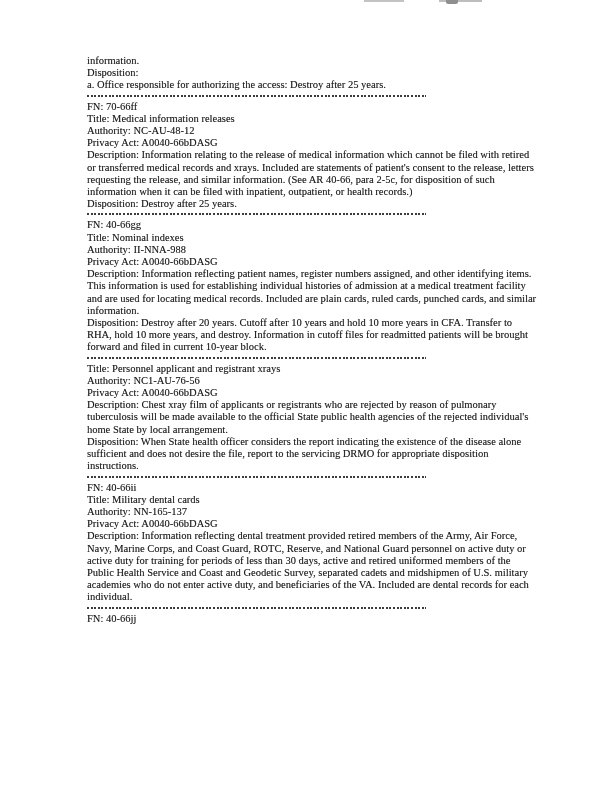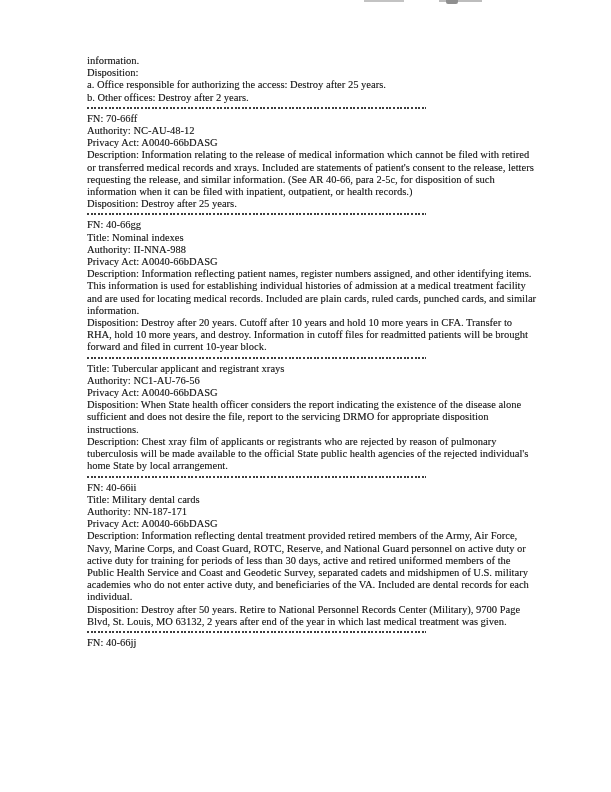--- a/index.html
+++ b/index.html
@@ -66,63 +66,62 @@
   <div class="artifact-a"></div>
   <div class="artifact-b"></div>
   <div class="artifact-b-dark"></div>
 
   <div class="content">
 
     <div class="intro">
       <div class="ln">information.</div>
       <div class="ln">Disposition:</div>
       <div class="ln">a. Office responsible for authorizing the access: Destroy after 25 years.</div>
-      <div class="ln">b. Other offices: Destroy after 2 years.</div>
     </div>
 
     <div class="separator"></div>
 
     <section>
       <div class="ln">FN: 70-66ff</div>
+      <div class="ln">Title: Medical information releases</div>
       <div class="ln">Authority: NC-AU-48-12</div>
       <div class="ln">Privacy Act: A0040-66bDASG</div>
       <div class="ln">Description: Information relating to the release of medical information which cannot be filed with retired or transferred medical records and xrays.  Included are statements of patient's consent to the release, letters requesting the release, and similar information. (See AR 40-66, para 2-5c, for disposition of such information when it can be filed with inpatient, outpatient, or health records.)</div>
       <div class="ln">Disposition: Destroy after 25 years.</div>
     </section>
 
     <div class="separator"></div>
 
     <section>
       <div class="ln">FN: 40-66gg</div>
       <div class="ln">Title: Nominal indexes</div>
       <div class="ln">Authority: II-NNA-988</div>
       <div class="ln">Privacy Act: A0040-66bDASG</div>
       <div class="ln">Description: Information reflecting patient names, register numbers assigned, and other identifying items. This information is used for establishing individual histories of admission at a medical treatment facility and are used for locating medical records. Included are plain cards, ruled cards, punched cards, and similar information.</div>
       <div class="ln">Disposition: Destroy after 20 years. Cutoff after 10 years and hold 10 more years in CFA. Transfer to RHA, hold 10 more years, and destroy. Information in cutoff files for readmitted patients will be brought forward and filed in current 10-year block.</div>
     </section>
 
     <div class="separator"></div>
 
     <section>
-      <div class="ln">Title: Tubercular applicant and registrant xrays</div>
+      <div class="ln">Title: Personnel applicant and registrant xrays</div>
       <div class="ln">Authority: NC1-AU-76-56</div>
       <div class="ln">Privacy Act: A0040-66bDASG</div>
+      <div class="ln">Description: Chest xray film of applicants or registrants who are rejected by reason of pulmonary tuberculosis will be made available to the official State public health agencies of the rejected individual's home State by local arrangement.</div>
       <div class="ln">Disposition: When State health officer considers the report indicating the existence of the disease alone sufficient and does not desire the file, report to the servicing DRMO for appropriate disposition instructions.</div>
-      <div class="ln">Description: Chest xray film of applicants or registrants who are rejected by reason of pulmonary tuberculosis will be made available to the official State public health agencies of the rejected individual's home State by local arrangement.</div>
     </section>
 
     <div class="separator"></div>
 
     <section>
       <div class="ln">FN: 40-66ii</div>
       <div class="ln">Title: Military dental cards</div>
-      <div class="ln">Authority: NN-187-171</div>
+      <div class="ln">Authority: NN-165-137</div>
       <div class="ln">Privacy Act: A0040-66bDASG</div>
       <div class="ln">Description: Information reflecting dental treatment provided retired members of the Army, Air Force, Navy, Marine Corps, and Coast Guard, ROTC, Reserve, and National Guard personnel on active duty or active duty for training for periods of less than 30 days, active and retired uniformed members of the Public Health Service and Coast and Geodetic Survey, separated cadets and midshipmen of U.S. military academies who do not enter active duty, and beneficiaries of the VA. Included are dental records for each individual.</div>
-      <div class="ln">Disposition: Destroy after 50 years. Retire to National Personnel Records Center (Military), 9700 Page Blvd, St. Louis, MO 63132, 2 years after end of the year in which last medical treatment was given.</div>
     </section>
 
     <div class="separator"></div>
 
     <section>
       <div class="ln">FN: 40-66jj</div>
     </section>
 
   </div>
 </div>

